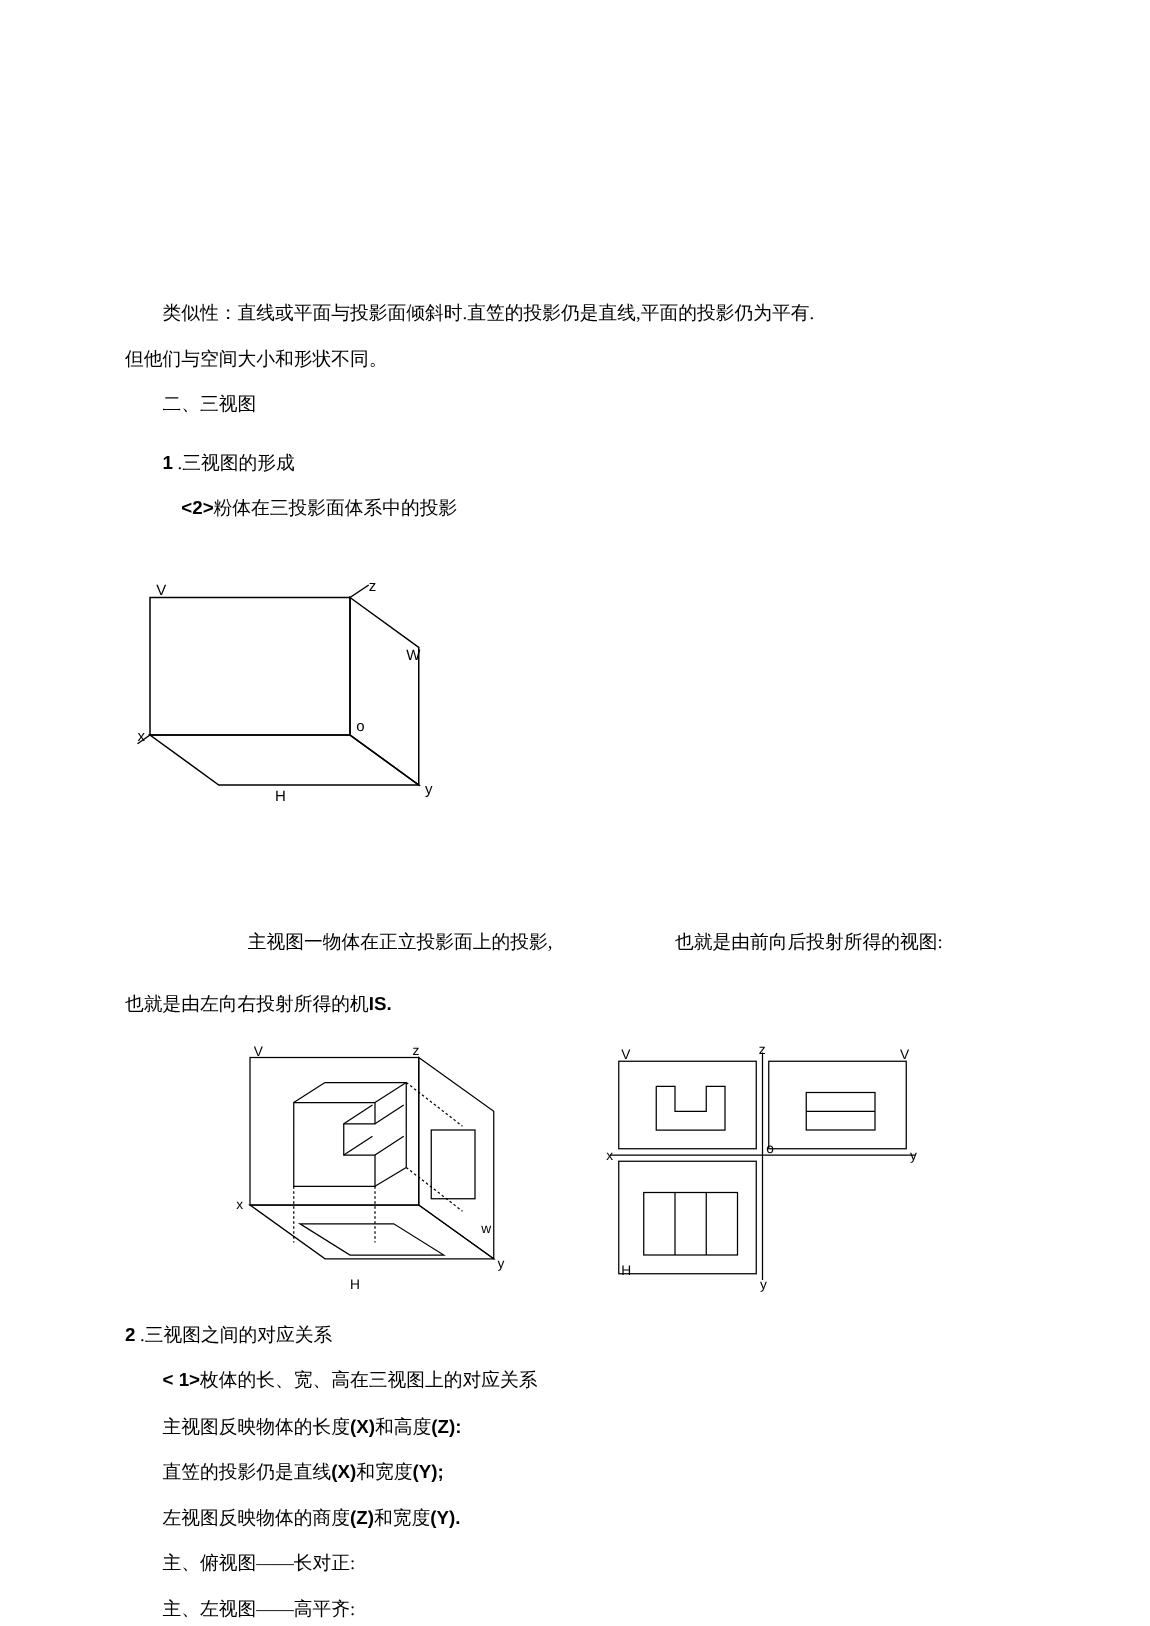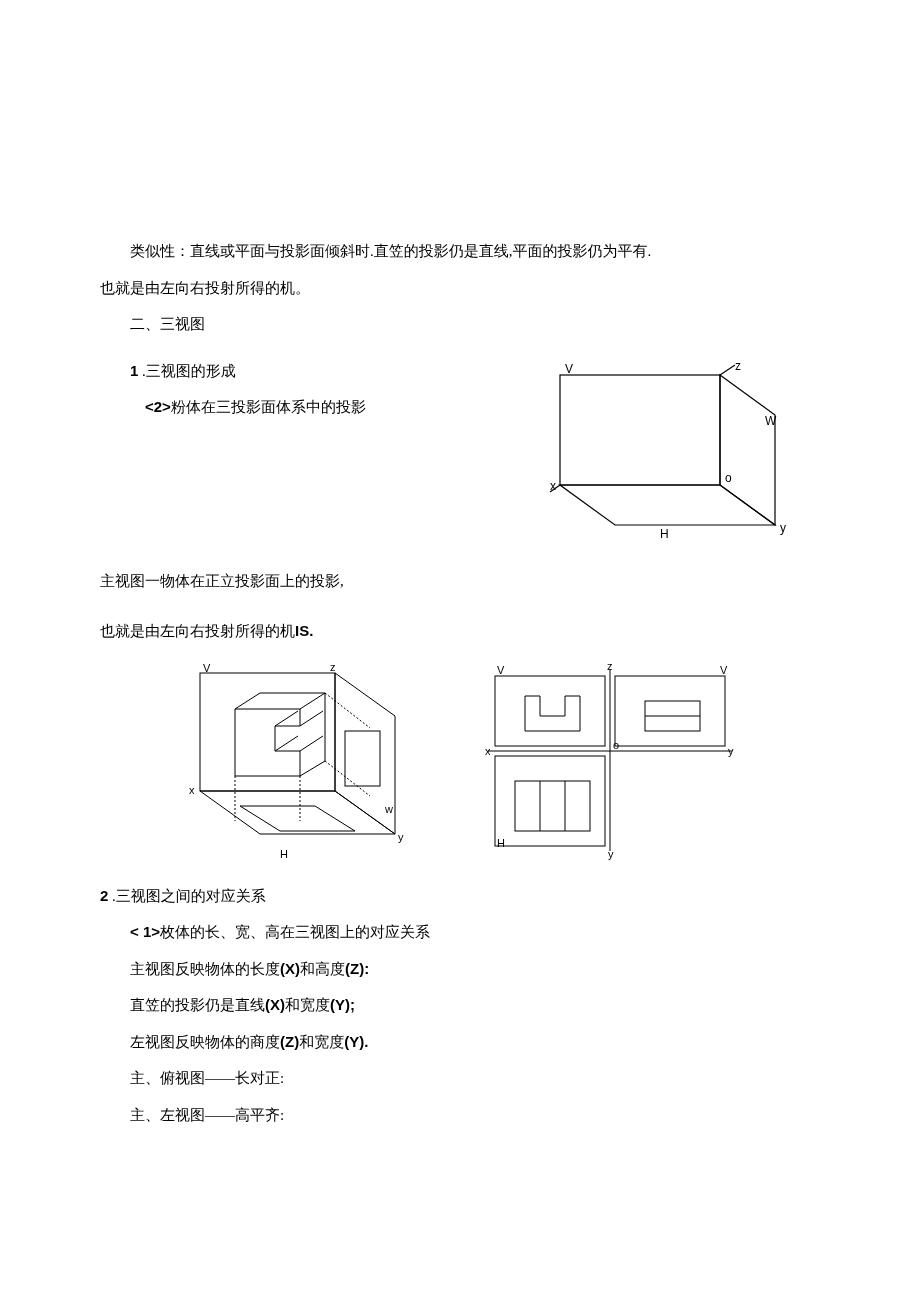--- a/index.html
+++ b/index.html
@@ -15,45 +15,46 @@
     }
     .para { margin-bottom: 14px; }
     .indent1 { text-indent: 2em; }
     .indent2 { text-indent: 3em; }
     .bold { font-weight: bold; }
     .section-title { margin-top: 8px; margin-bottom: 24px; }
     .two-col {
       display: flex;
       gap: 30px;
       align-items: flex-start;
+      flex-direction: column;
     }
     .col-left { flex: 1; }
     .col-right { flex: 0 0 280px; }
     .svg-box { display: block; }
     .proj-row {
       display: flex;
       justify-content: space-between;
       margin-bottom: 14px;
     }
-    .proj-left { flex: 1; }
+    .proj-left { flex: 1; text-align: center; }
     .proj-right { flex: 0 0 280px; }
     .fig-row {
       display: flex;
       gap: 60px;
       justify-content: center;
       margin: 18px 0 24px 0;
     }
     .li-num { font-family: Arial, sans-serif; font-weight: bold; }
     .inline-bold { font-family: Arial, sans-serif; font-weight: bold; }
   </style>
 </head>
 <body>
 
 <p class="para indent1">类似性：直线或平面与投影面倾斜时.直笠的投影仍是直线,平面的投影仍为平有.</p>
-<p class="para">也就是由左向右投射所得的机。</p>
+<p class="para">但他们与空间大小和形状不同。</p>
 
 <p class="para indent1 section-title">二、三视图</p>
 
 <div class="two-col">
   <div class="col-left">
     <p class="para indent1">
       <span class="li-num">1</span><span> .三视图的形成</span>
     </p>
     <p class="para indent2">
       <span class="bold inline-bold">&lt;2&gt;</span><span>粉体在三投影面体系中的投影</span>
@@ -80,20 +81,21 @@
         <text x="185" y="122">o</text>
         <text x="120" y="178">H</text>
         <text x="240" y="172">y</text>
       </g>
     </svg>
   </div>
 </div>
 
 <div class="proj-row">
   <span class="proj-left">主视图一物体在正立投影面上的投影,</span>
+  <span class="proj-right">也就是由前向后投射所得的视图:</span>
 </div>
 <div class="proj-row">
 </div>
 <div class="proj-row">
   <span class="proj-right">
     <span>也就是由左向右投射所得的机</span><span class="inline-bold">IS.</span>
   </span>
 </div>
 
 <div class="fig-row">

